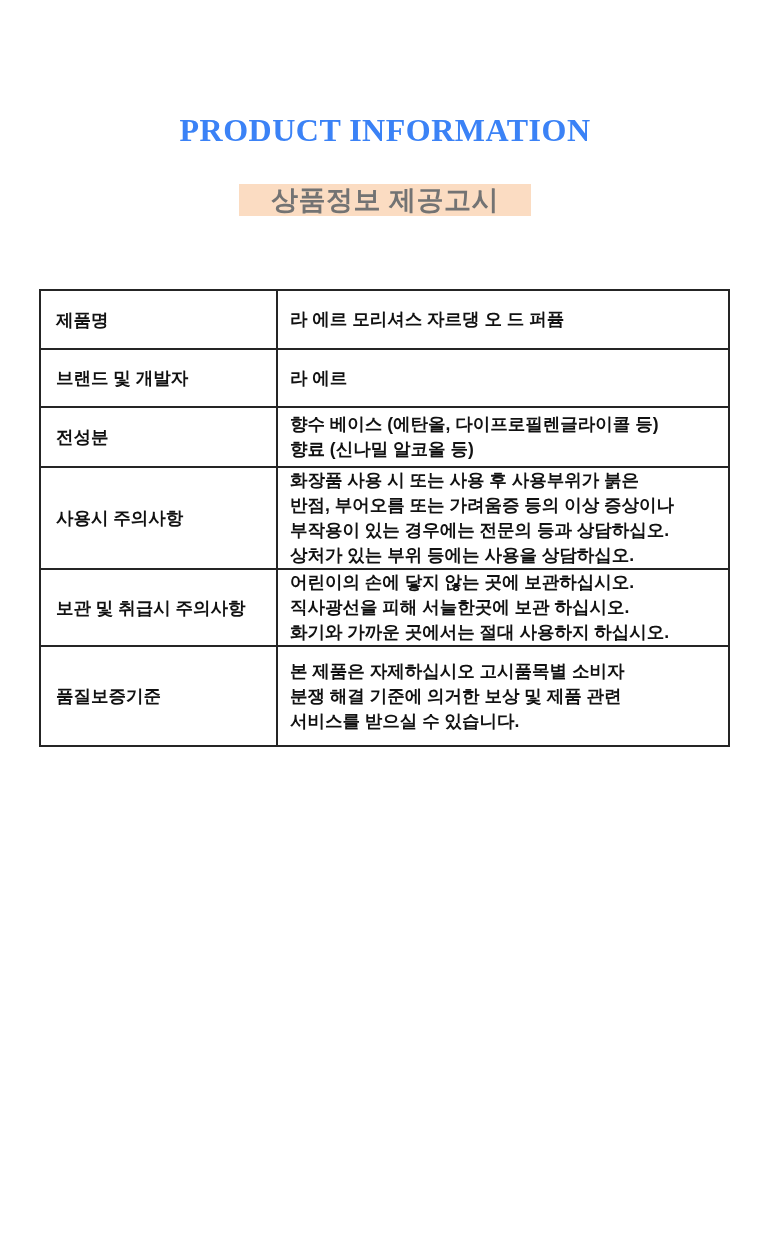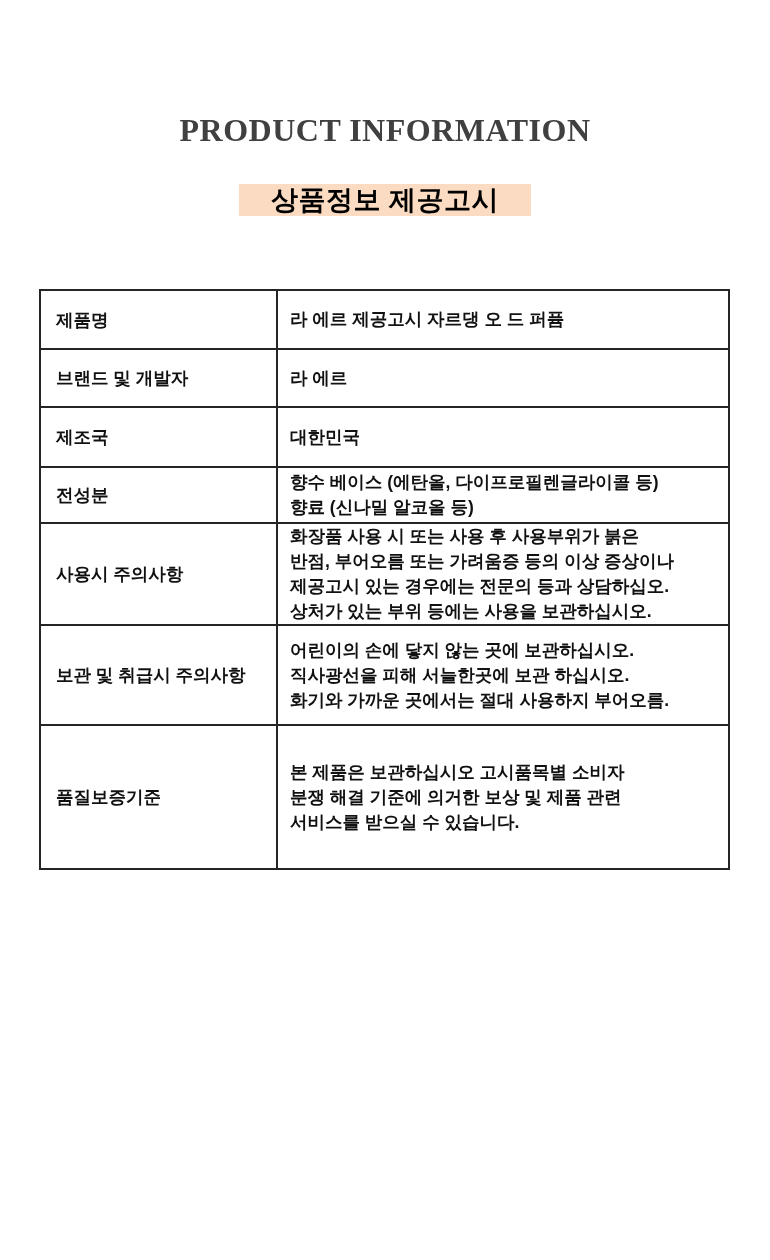--- a/index.html
+++ b/index.html
@@ -15,34 +15,34 @@
     color: #111111;
   }
   .page-title {
     margin: 112px 0 0 0;
     text-align: center;
     font-family: "Liberation Serif", "DejaVu Serif", serif;
     font-size: 32px;
     font-weight: 700;
     letter-spacing: 0.5px;
     line-height: 36px;
-    color: #404040;
+    color: #3b82f6;
   }
   .subtitle-wrap {
     margin-top: 36px;
     text-align: center;
   }
   .subtitle {
     display: inline-block;
     font-size: 27px;
     font-weight: 700;
     line-height: 32px;
     padding: 0 32px;
     letter-spacing: 0.5px;
-    color: #000000;
+    color: #737373;
     background-color: #fbdcc2; 
   }
   table.info-table {
     margin: 73px 0 0 39px;
     width: 691px;
     border-collapse: collapse;
     table-layout: fixed;
   }
   .info-table td {
     border: 2px solid #252525;
@@ -81,61 +81,55 @@
 
 <div class="subtitle-wrap">
   <span class="subtitle" style="background-color: rgb(251, 220, 194);">상품정보 제공고시</span>
 </div>
 
 <table class="info-table">
   <tbody>
     <tr>
       <td class="cell-label">제품명</td>
       <td class="cell-value">
-        <div class="line">라 에르 제공고시 자르댕 오 드 퍼퓸</div>
+        <div class="line">라 에르 모리셔스 자르댕 오 드 퍼퓸</div>
       </td>
     </tr>
     <tr>
       <td class="cell-label">브랜드 및 개발자</td>
       <td class="cell-value">
         <div class="line">라 에르</div>
-      </td>
-    </tr>
-    <tr>
-      <td class="cell-label">제조국</td>
-      <td class="cell-value">
-        <div class="line">대한민국</div>
       </td>
     </tr>
     <tr>
       <td class="cell-label">전성분</td>
       <td class="cell-value">
         <div class="line">향수 베이스 (에탄올, 다이프로필렌글라이콜 등)</div>
         <div class="line">향료 (신나밀 알코올 등)</div>
       </td>
     </tr>
     <tr>
       <td class="cell-label">사용시 주의사항</td>
       <td class="cell-value">
         <div class="line">화장품 사용 시 또는 사용 후 사용부위가 붉은</div>
         <div class="line">반점, 부어오름 또는 가려움증 등의 이상 증상이나</div>
-        <div class="line">제공고시 있는 경우에는 전문의 등과 상담하십오.</div>
-        <div class="line">상처가 있는 부위 등에는 사용을 보관하십시오.</div>
+        <div class="line">부작용이 있는 경우에는 전문의 등과 상담하십오.</div>
+        <div class="line">상처가 있는 부위 등에는 사용을 상담하십오.</div>
       </td>
     </tr>
     <tr>
       <td class="cell-label">보관 및 취급시 주의사항</td>
       <td class="cell-value">
         <div class="line">어린이의 손에 닿지 않는 곳에 보관하십시오.</div>
         <div class="line">직사광선을 피해 서늘한곳에 보관 하십시오.</div>
-        <div class="line">화기와 가까운 곳에서는 절대 사용하지 부어오름.</div>
+        <div class="line">화기와 가까운 곳에서는 절대 사용하지 하십시오.</div>
       </td>
     </tr>
     <tr>
       <td class="cell-label">품질보증기준</td>
       <td class="cell-value">
-        <div class="line">본 제품은 보관하십시오 고시품목별 소비자</div>
+        <div class="line">본 제품은 자제하십시오 고시품목별 소비자</div>
         <div class="line">분쟁 해결 기준에 의거한 보상 및 제품 관련</div>
         <div class="line">서비스를 받으실 수 있습니다.</div>
       </td>
     </tr>
   </tbody>
 </table>
 
 </body></html>

